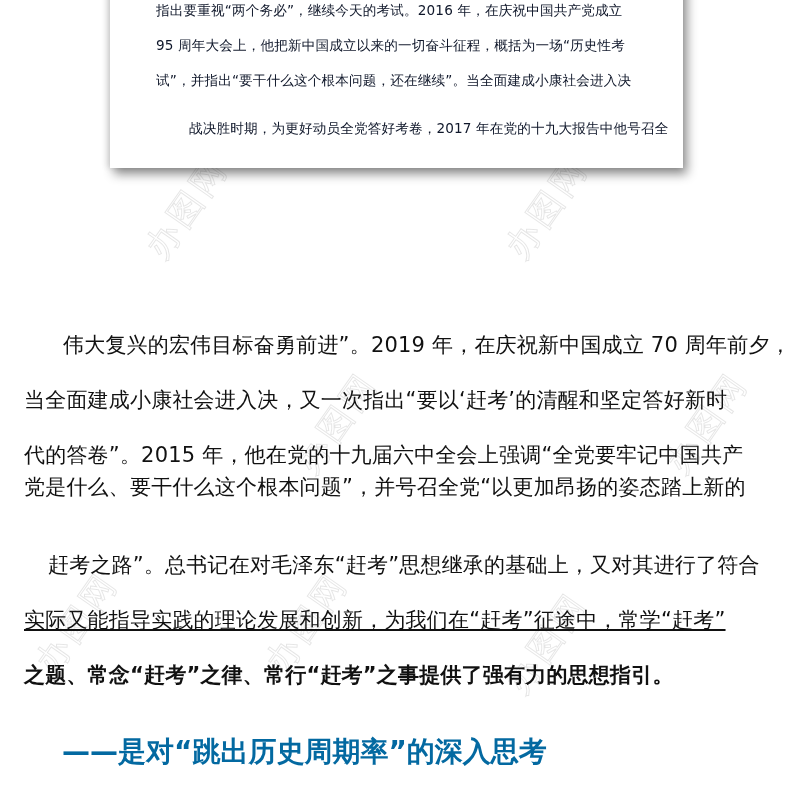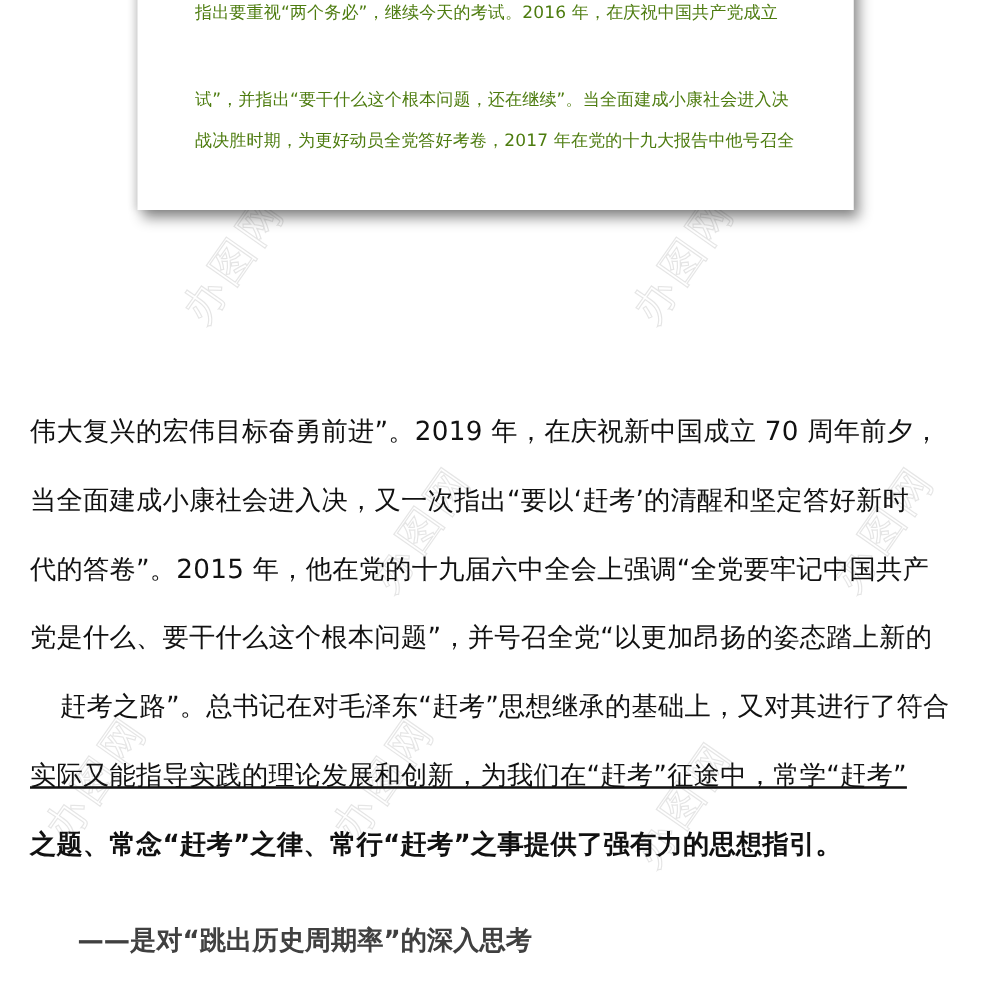--- a/index.html
+++ b/index.html
@@ -24,41 +24,41 @@
     background: #ffffff;
     box-shadow: 4px 6px 10px rgba(0,0,0,0.45), -3px 0 6px rgba(0,0,0,0.12);
   }
   .card-line {
     position: absolute;
     left: 46px;
     width: 500px;
     font-size: 13.6px;
     line-height: 16px;
     white-space: nowrap;
-    color: #4d7c0f;
+    color: #0f172a;
     letter-spacing: 0.15px;
   }
   .body-line {
     position: absolute;
     left: 24px;
     font-size: 21px;
     line-height: 26px;
     white-space: nowrap;
     color: #111111;
     letter-spacing: 0.2px;
   }
   .subheading {
     position: absolute;
     left: 62px;
     top: 739px;
-    font-size: 21px;
+    font-size: 28px;
     line-height: 26px;
     font-weight: bold;
     white-space: nowrap;
-    color: #404040;
+    color: #0369a1;
   }
   .watermark {
     position: absolute;
     font-size: 34px;
     color: rgba(0,0,0,0.07);
     transform: rotate(-55deg);
     white-space: nowrap;
     pointer-events: none;
     letter-spacing: 4px;
     -webkit-text-stroke: 1px rgba(0,0,0,0.10);
@@ -71,27 +71,28 @@
 <div class="watermark" style="left:130px; top:185px;">办图网</div>
 <div class="watermark" style="left:490px; top:185px;">办图网</div>
 <div class="watermark" style="left:280px; top:400px;">办图网</div>
 <div class="watermark" style="left:650px; top:400px;">办图网</div>
 <div class="watermark" style="left:20px; top:600px;">办图网</div>
 <div class="watermark" style="left:250px; top:600px;">办图网</div>
 <div class="watermark" style="left:490px; top:620px;">办图网</div>
 
 <div class="card">
   <div class="card-line" style="top:22px;">指出要重视“两个务必”，继续今天的考试。2016 年，在庆祝中国共产党成立</div>
+  <div class="card-line" style="top:57px;">95 周年大会上，他把新中国成立以来的一切奋斗征程，概括为一场“历史性考</div>
   <div class="card-line" style="top:92px;">试”，并指出“要干什么这个根本问题，还在继续”。当全面建成小康社会进入决</div>
-  <div class="card-line" style="top:125px;">战决胜时期，为更好动员全党答好考卷，2017 年在党的十九大报告中他号召全</div>
+  <div class="card-line" style="top:140px;margin-left:33px;">战决胜时期，为更好动员全党答好考卷，2017 年在党的十九大报告中他号召全</div>
 </div>
 
 <div>
-  <div class="body-line" style="top:332px;">伟大复兴的宏伟目标奋勇前进”。2019 年，在庆祝新中国成立 70 周年前夕，</div>
+  <div class="body-line" style="top:332px;margin-left:39px;">伟大复兴的宏伟目标奋勇前进”。2019 年，在庆祝新中国成立 70 周年前夕，</div>
   <div class="body-line" style="top:387px;">当全面建成小康社会进入决，又一次指出“要以‘赶考’的清醒和坚定答好新时</div>
   <div class="body-line" style="top:442px;">代的答卷”。2015 年，他在党的十九届六中全会上强调“全党要牢记中国共产</div>
-  <div class="body-line" style="top:497px;">党是什么、要干什么这个根本问题”，并号召全党“以更加昂扬的姿态踏上新的</div>
+  <div class="body-line" style="top:474px;">党是什么、要干什么这个根本问题”，并号召全党“以更加昂扬的姿态踏上新的</div>
   <div class="body-line" style="top:552px;margin-left:24px;">赶考之路”。总书记在对毛泽东“赶考”思想继承的基础上，又对其进行了符合</div>
   <div class="body-line" style="top:607px;text-decoration:underline;">实际又能指导实践的理论发展和创新，为我们在“赶考”征途中，常学“赶考”</div>
   <div class="body-line" style="top:662px;font-weight:bold;">之题、常念“赶考”之律、常行“赶考”之事提供了强有力的思想指引。</div>
 </div>
 
 <div class="subheading">——是对“跳出历史周期率”的深入思考</div>
 
 </body></html>

